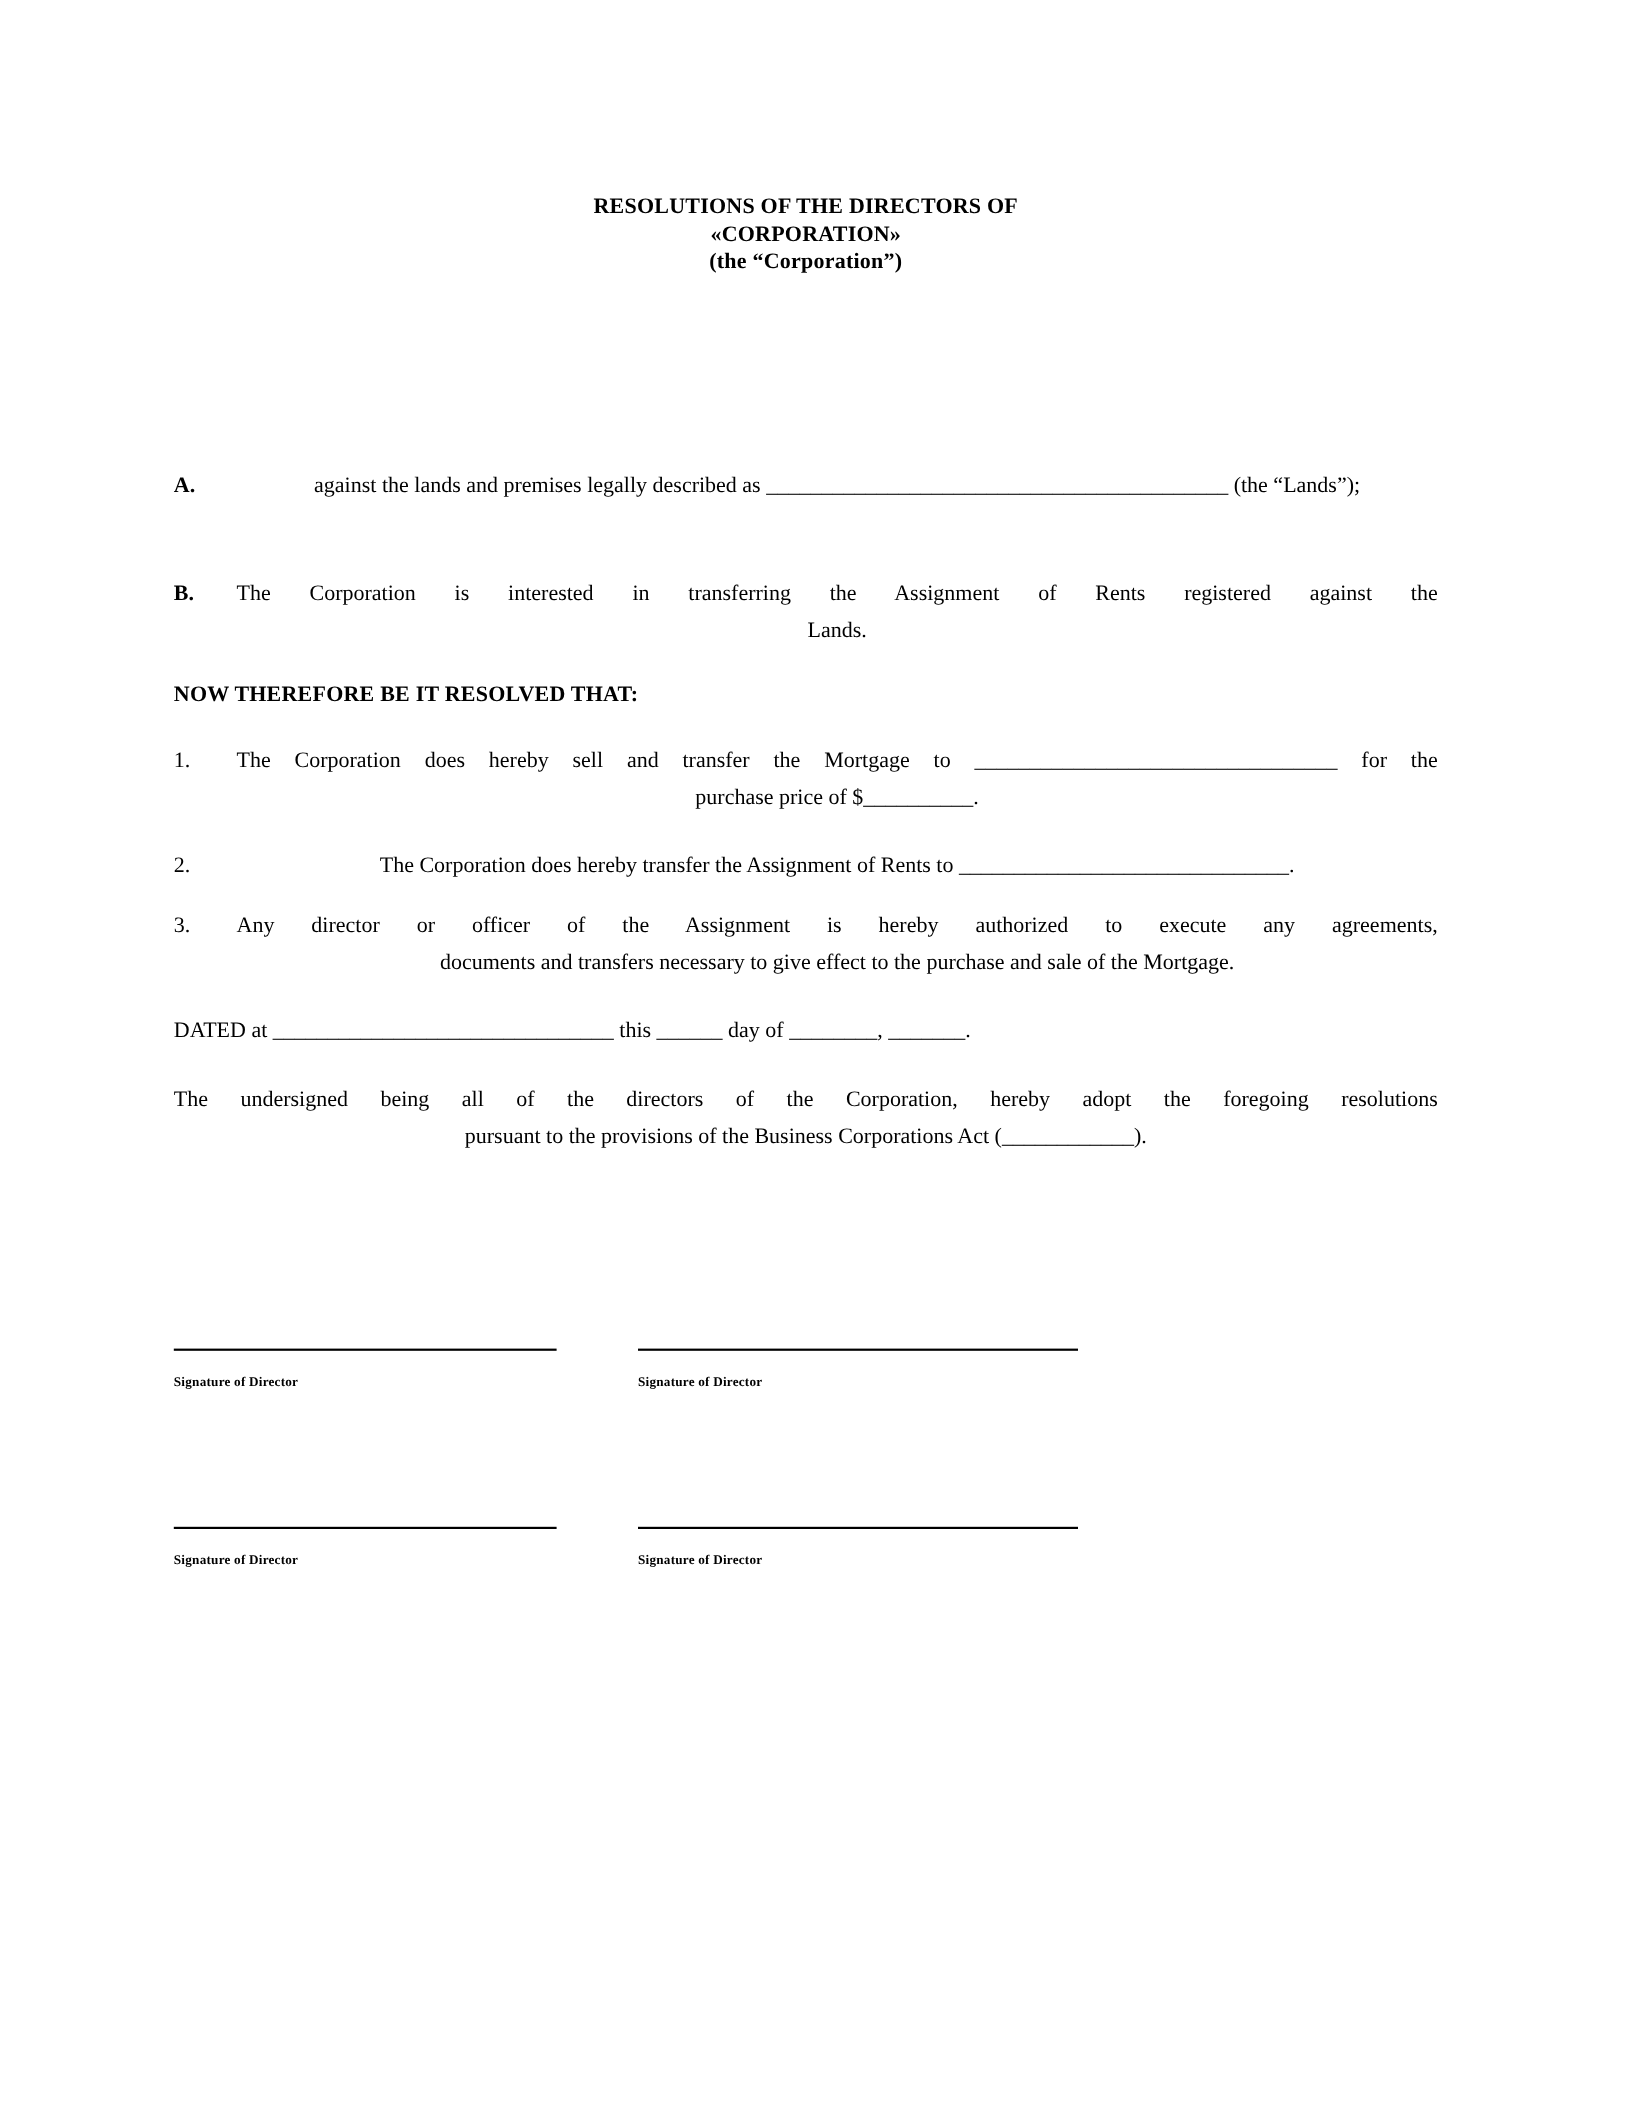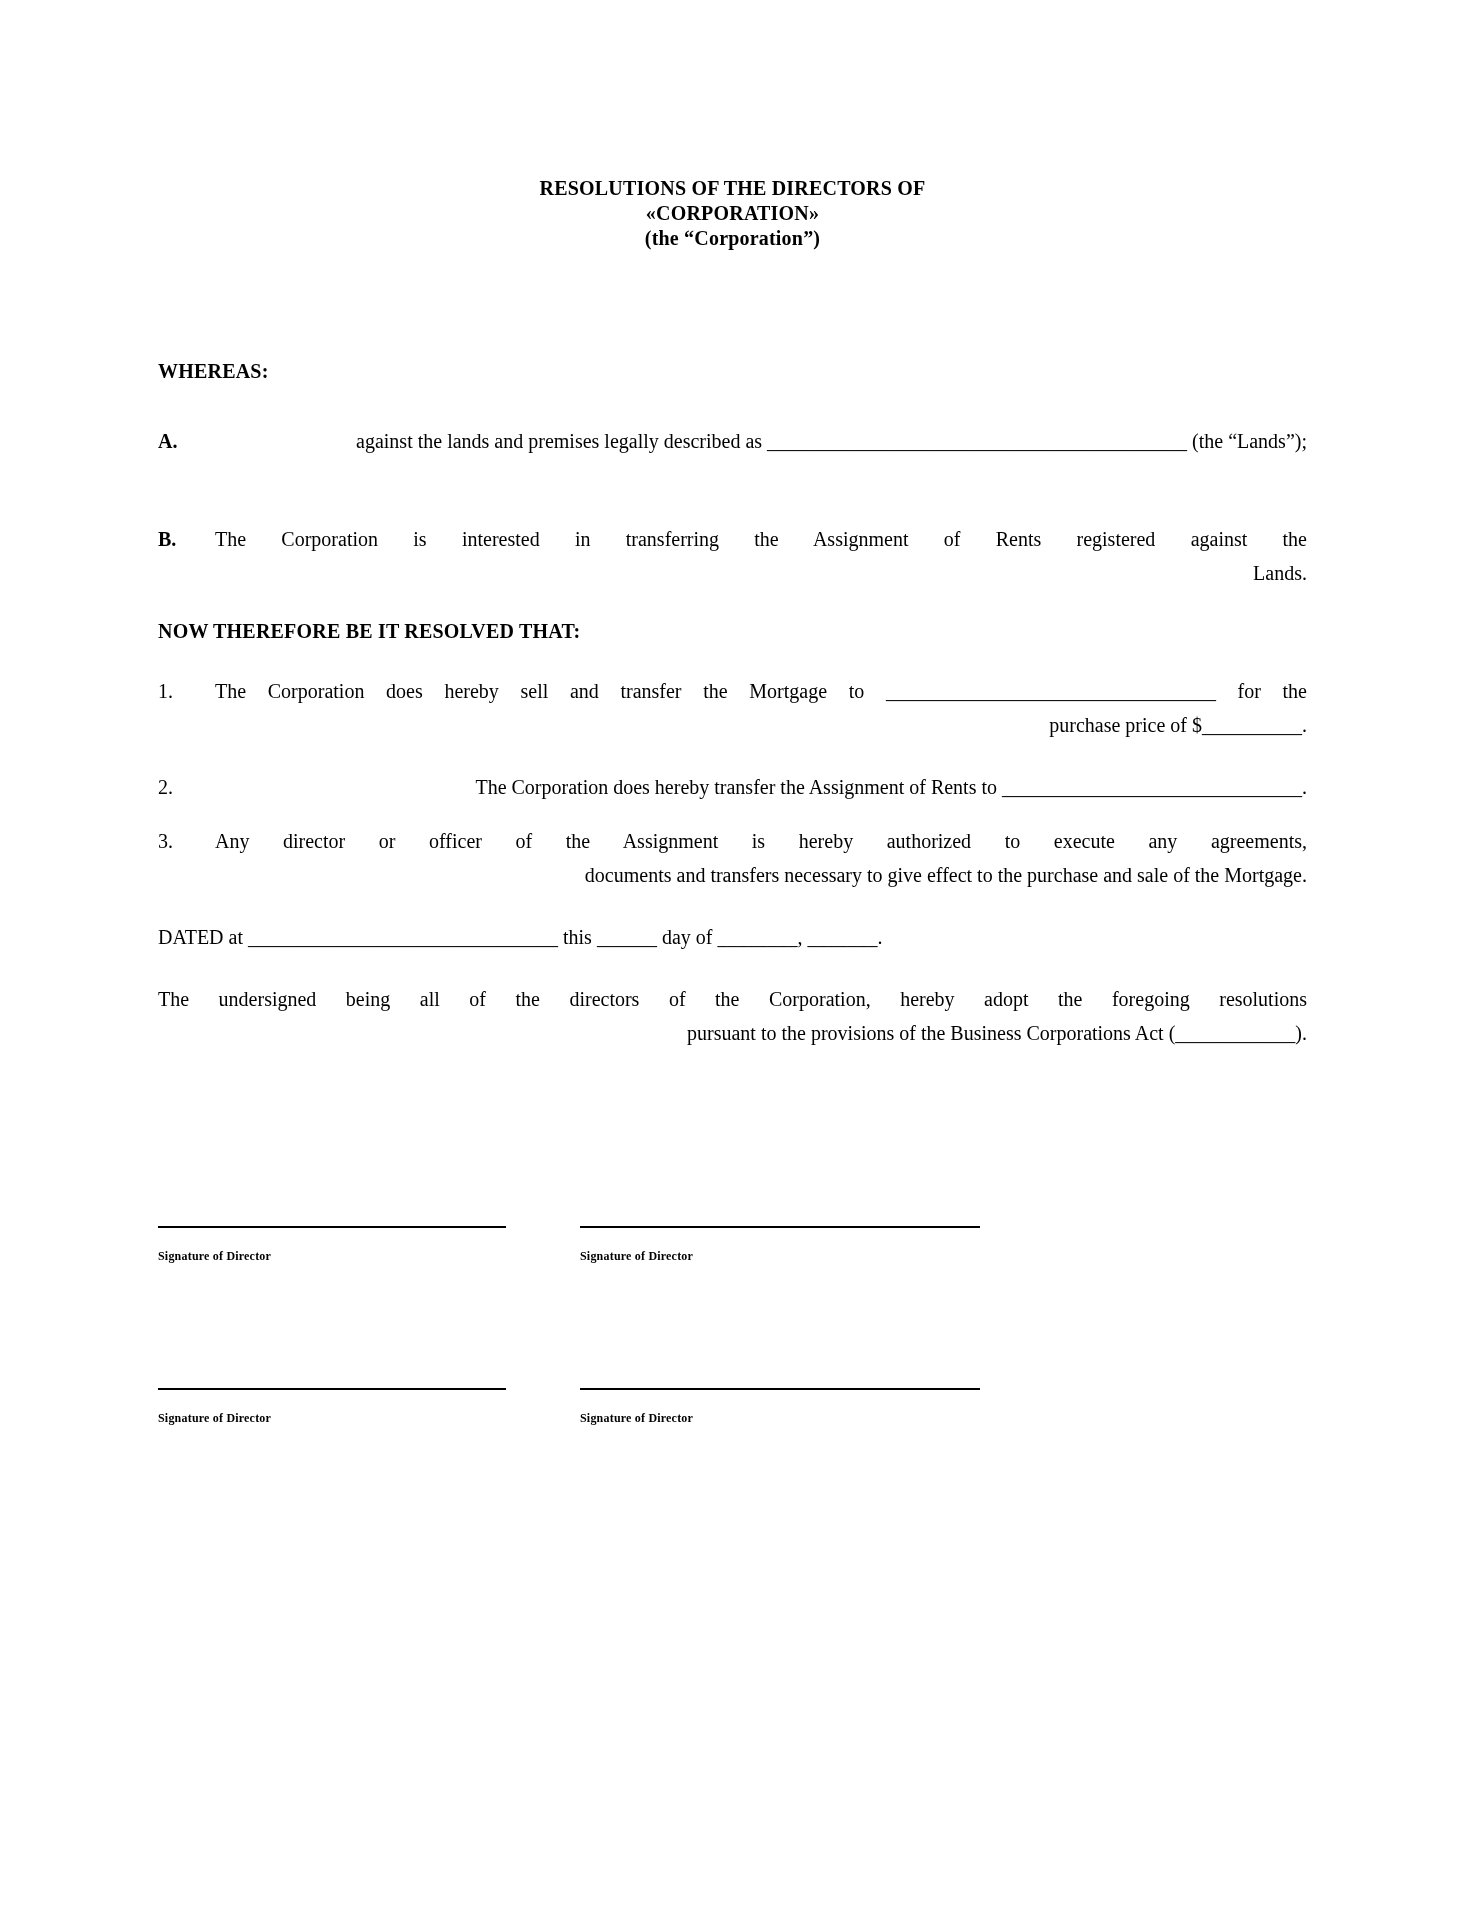--- a/index.html
+++ b/index.html
@@ -15,37 +15,36 @@
   }
   .block { position:absolute; left:158px; width:1149px; }
   .title-block { text-align:center; font-weight:bold; line-height:25px; letter-spacing:.2px; }
   .heading { font-weight:bold; line-height:26px; letter-spacing:.2px; }
   .item { display:flex; }
   .item .lbl { flex:0 0 57px; line-height:34px; }
   .item.bold-label .lbl { font-weight:bold; }
   .item .txt { flex:1; line-height:34px; min-width:0; }
   .para { line-height:34px; }
   .jline { text-align:justify; text-align-last:justify; white-space:normal; }
-  .lline { text-align:right; }
+  .lline { text-align:center; }
   .sig-col { position:absolute; }
   .sig-rule { border-top:2px solid #000; height:0; }
   .sig-label { font-weight:bold; margin-top:21px; font-size:12px; letter-spacing:.2px; }
 </style>
 </head>
 <body>
 
 <div class="page">
 
   <div class="block title-block" style="top:176px;text-align:center;">
     <div>RESOLUTIONS OF THE DIRECTORS OF</div>
     <div>«CORPORATION»</div>
     <div>(the “Corporation”)</div>
   </div>
 
-  <div class="block heading" style="top:358px;">WHEREAS:</div>
 
   <div class="block item bold-label" style="top:424px;">
     <div class="lbl">A.</div>
     <div class="txt">
       <div class="lline">against the lands and premises legally described as __________________________________________ (the “Lands”);</div>
     </div>
   </div>
 
   <div class="block item bold-label" style="top:522px;">
     <div class="lbl">B.</div>

